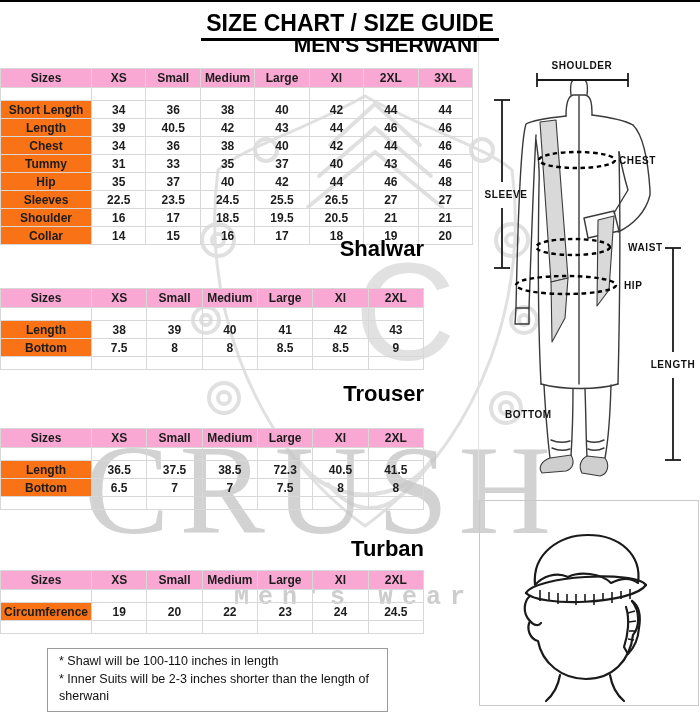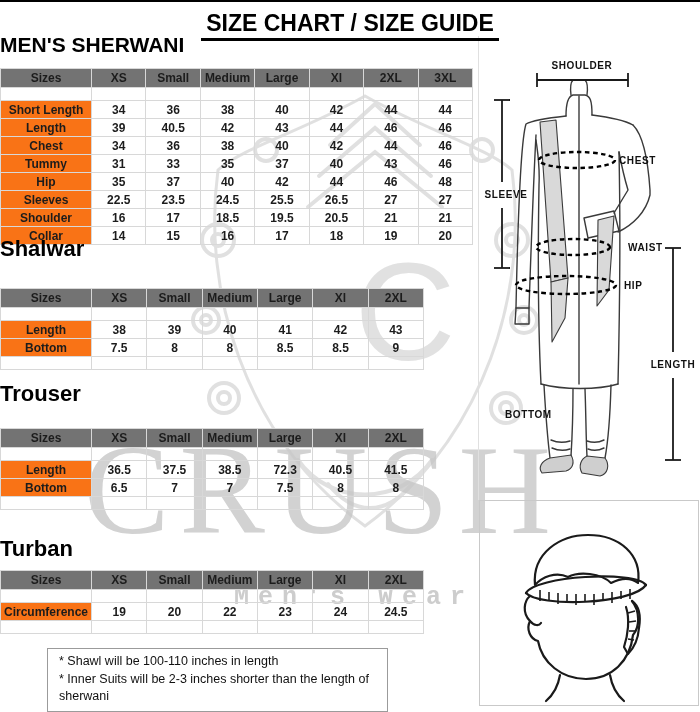--- a/index.html
+++ b/index.html
@@ -13,36 +13,36 @@
             color:#c7c7c7;opacity:.8}
   .wm-tagline{position:absolute;left:234px;top:583px;z-index:0;
             font-family:Liberation Mono, monospace;font-size:25px;font-weight:bold;
             letter-spacing:9px;color:#cdcdcd}
   .wm-emblem{position:absolute;left:180px;top:88px;z-index:0;opacity:.5}
 
   
   .main-title{position:absolute;top:2px;left:0;width:700px;text-align:center;z-index:2}
   .main-title span{display:inline-block;font-size:23px;font-weight:bold;color:#000;
             border-bottom:3px solid #000;padding:8px 5px 1px}
-  .sec-title{position:absolute;text-align:left;font-weight:bold;color:#000;z-index:2}
+  .sec-title{position:absolute;text-align:right;font-weight:bold;color:#000;z-index:2}
   #t-sherwani-title{top:33px;left:0;width:478px;font-size:21px}
   #t-shalwar-title{top:236px;left:0;width:424px;font-size:22px}
   #t-trouser-title{top:381px;left:0;width:424px;font-size:22px}
   #t-turban-title{top:536px;left:0;width:424px;font-size:22px}
 
   
   table.size{position:absolute;left:0;border-collapse:collapse;table-layout:fixed;
              z-index:1;font-size:12px;color:#1c1c1c}
   #tbl-sherwani{top:68px;width:473px}
   #tbl-shalwar{top:288px;width:424px}
   #tbl-trouser{top:428px;width:424px}
   #tbl-turban{top:570px;width:424px}
   table.size th,table.size td{border:1px solid #d8d8d8;text-align:center;padding:0;
              height:17px;font-weight:bold;background:transparent}
-  table.size thead th{background:#737373;height:18px}
+  table.size thead th{background:#f9a8d4;height:18px}
   table.size thead th:first-child{width:90px}
   table.size tbody th{background:#f97316}
   table.size tr.spacer td{height:12px}
 
   .vline{position:absolute;left:478px;top:36px;width:1px;height:464px;background:#e0e0e0;z-index:1}
 
   .notes{position:absolute;left:47px;top:648px;width:341px;z-index:2;box-sizing:border-box;
          border:1px solid #9b9b9b;padding:4px 4px 5px 11px;
          font-size:12.5px;line-height:1.4;color:#111;background:transparent}
 

